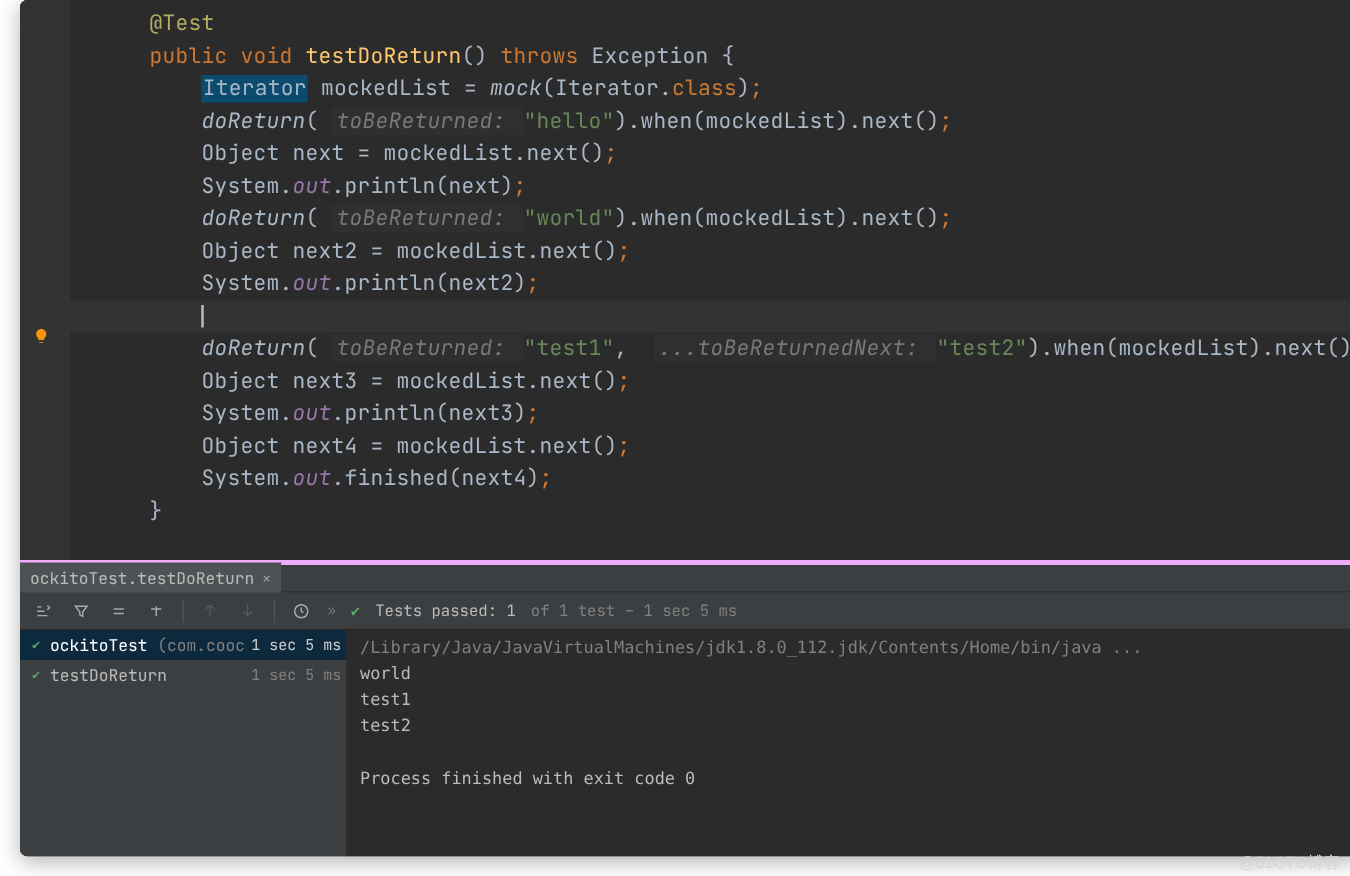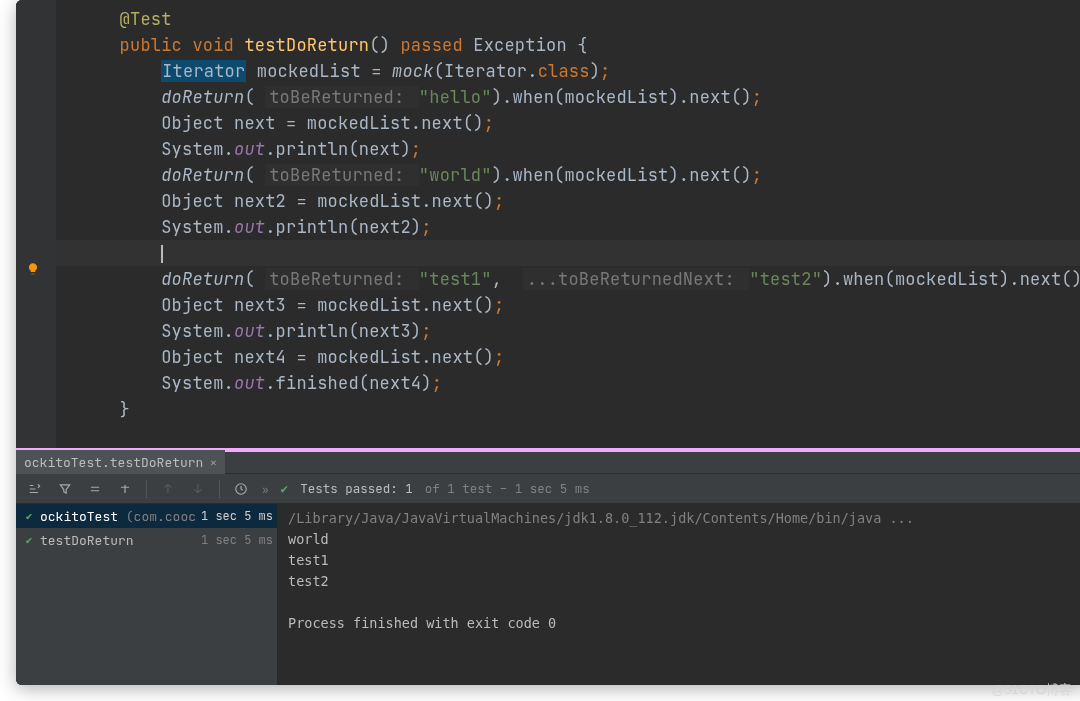--- a/index.html
+++ b/index.html
@@ -60,21 +60,21 @@
   .code-line.highlighted {
     background: #323232;
   }
   .ann   { color: #b3ae60; }      
   .kw    { color: #cc7832; }      
   .mname { color: #ffc66d; }      
   .type  { color: #a9b7c6; }
   .type-hl { background: #0c4a6e; color: #a9b7c6; padding: 0 1px; }
   .call-it { color: #a9b7c6; font-style: italic; }
   .field-it { color: #9876aa; font-style: italic; }
-  .hint  { color: #787878; background: #2f2f2f; padding: 0 4px; }
+  .hint  { color: #787878; background: #2f2f2f; padding: 0 4px; font-style: italic; }
   .str   { color: #6a8759; }
   .cmt   { color: #808080; }
   .punct { color: #a9b7c6; }
   .sc    { color: #cc7832; }      
   .caret {
     display:inline-block;
     width: 2px; height: 18px;
     background: #bbbbbb;
     vertical-align: middle;
     margin-left: 0;
@@ -184,21 +184,21 @@
   <div class="editor-area">
     <div class="gutter">
       <div class="bulb">
         <svg viewBox="0 0 24 24" fill="currentColor">
             <path d="M9 21h6v-1H9v1zm3-19C8.14 2 5 5.14 5 9c0 2.38 1.19 4.47 3 5.74V17h8v-2.26c1.81-1.27 3-3.36 3-5.74 0-3.86-3.14-7-7-7z"></path>
           </svg>
       </div>
     </div>
     <div class="code-pane" id="code-pane">
         <div class="code-line"><span>    </span><span class="ann">@Test</span></div>
-        <div class="code-line"><span>    </span><span class="kw">public </span><span class="kw">void </span><span class="mname">testDoReturn</span><span class="punct">() </span><span class="kw">passed </span><span class="type">Exception </span><span class="punct">{</span></div>
+        <div class="code-line"><span>    </span><span class="kw">public </span><span class="kw">void </span><span class="mname">testDoReturn</span><span class="punct">() </span><span class="kw">throws </span><span class="type">Exception </span><span class="punct">{</span></div>
         <div class="code-line"><span>        </span><span class="type-hl">Iterator</span><span class="punct"> mockedList = </span><span class="call-it">mock</span><span class="punct">(Iterator.</span><span class="kw">class</span><span class="punct">)</span><span class="sc">;</span></div>
         <div class="code-line"><span>        </span><span class="call-it">doReturn</span><span class="punct">( </span><span class="hint">toBeReturned: </span><span class="str">"hello"</span><span class="punct">).</span><span class="punct">when</span><span class="punct">(mockedList).</span><span class="punct">next</span><span class="punct">()</span><span class="sc">;</span></div>
         <div class="code-line"><span>        </span><span class="punct">Object next = mockedList.</span><span class="punct">next</span><span class="punct">()</span><span class="sc">;</span></div>
         <div class="code-line"><span>        </span><span class="punct">System.</span><span class="field-it">out</span><span class="punct">.println(next)</span><span class="sc">;</span></div>
         <div class="code-line"><span>        </span><span class="call-it">doReturn</span><span class="punct">( </span><span class="hint">toBeReturned: </span><span class="str">"world"</span><span class="punct">).</span><span class="punct">when</span><span class="punct">(mockedList).</span><span class="punct">next</span><span class="punct">()</span><span class="sc">;</span></div>
         <div class="code-line"><span>        </span><span class="punct">Object next2 = mockedList.</span><span class="punct">next</span><span class="punct">()</span><span class="sc">;</span></div>
         <div class="code-line"><span>        </span><span class="punct">System.</span><span class="field-it">out</span><span class="punct">.println(next2)</span><span class="sc">;</span></div>
         <div class="code-line highlighted"><span>        </span><span class="caret"></span></div>
         <div class="code-line"><span>        </span><span class="call-it">doReturn</span><span class="punct">( </span><span class="hint">toBeReturned: </span><span class="str">"test1"</span><span class="punct">,  </span><span class="hint">...toBeReturnedNext: </span><span class="str">"test2"</span><span class="punct">).</span><span class="punct">when</span><span class="punct">(mockedList).</span><span class="punct">next</span><span class="punct">()</span></div>
         <div class="code-line"><span>        </span><span class="punct">Object next3 = mockedList.</span><span class="punct">next</span><span class="punct">()</span><span class="sc">;</span></div>

